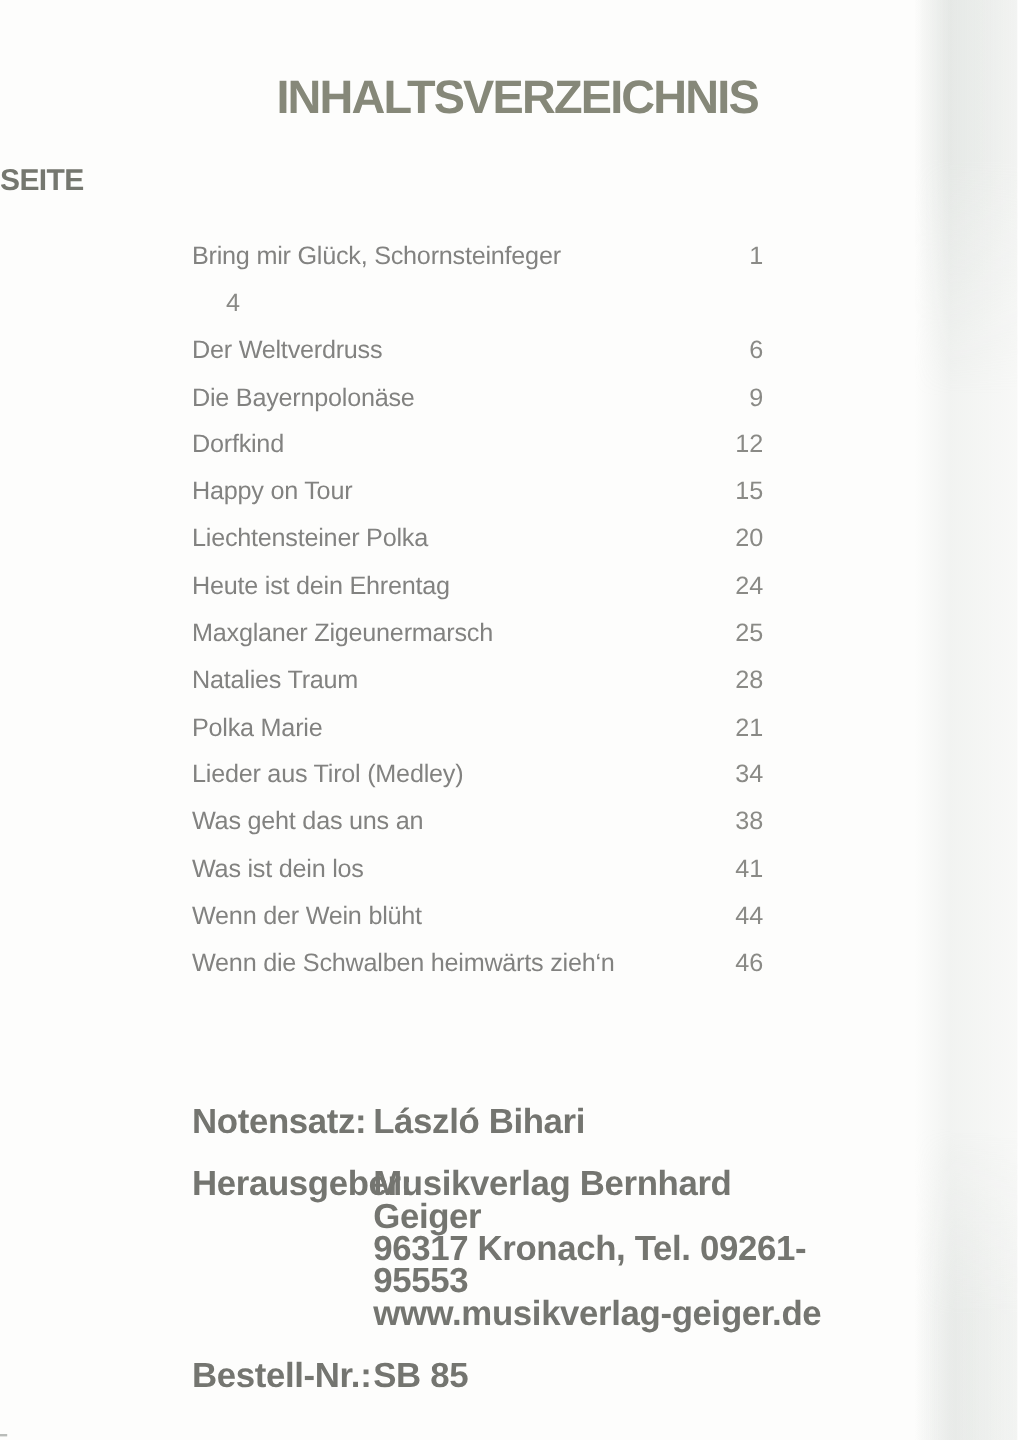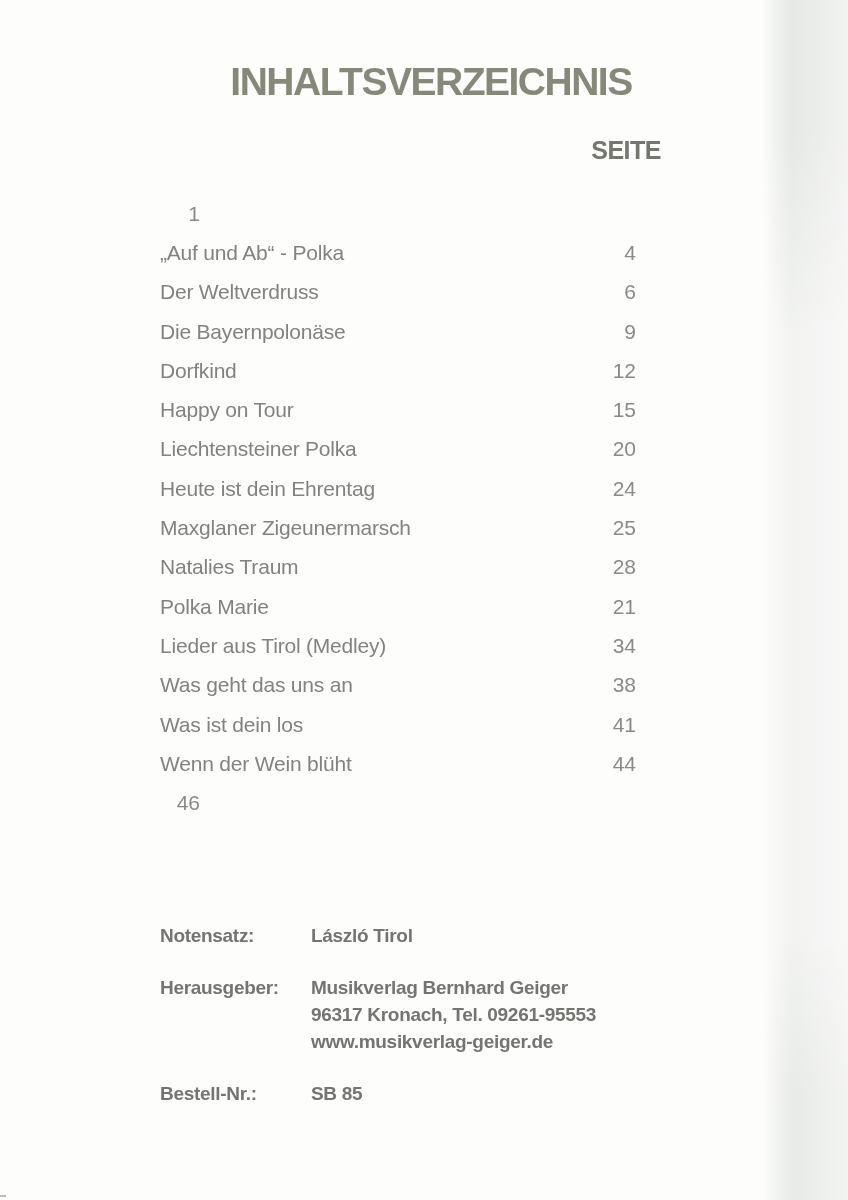--- a/index.html
+++ b/index.html
@@ -59,21 +59,20 @@
     top: 60px; left: 14px; width: 834px;
     text-align: center;
     font-size: 39px;
     font-weight: bold;
     letter-spacing: -1.5px;
     color: var(--title-color);
   }
   .seite-header {
     position: absolute;
     top: 136px; left: 0; width: 661px;
-    text-align: right;
     font-size: 25px;
     font-weight: bold;
     letter-spacing: -0.5px;
     color: var(--header-color);
   }
   .toc-list {
     position: absolute;
     top: 194px; left: 160px;
     width: 476px;
   }
@@ -88,21 +87,21 @@
   .toc-title { white-space: nowrap; letter-spacing: -0.2px; }
   .toc-page  {
     text-align: right;
     min-width: 40px;
     color: var(--page-num-color);
   }
   .credits {
     position: absolute;
     top: 922px; left: 160px;
     width: 540px;
-    font-size: 19px;
+    font-size: 29px;
     font-weight: bold;
     color: var(--credits-color);
   }
   .credit-row { display: flex; align-items: flex-start; line-height: 27px; }
   .credit-row + .credit-row { margin-top: 25px; }
   .credit-label { width: 151px; flex: none; letter-spacing: -0.3px; }
   .credit-lines { letter-spacing: -0.3px; }
   .bottom-line {
     position: absolute;
     left: 0; bottom: 3px;
@@ -118,25 +117,25 @@
   <div class="edge-shadow"></div>
   <div class="edge-shadow-top"></div>
   <div class="edge-shadow-bottom"></div>
 
   <h1 class="page-title">INHALTSVERZEICHNIS</h1>
 
   <div class="seite-header">SEITE</div>
 
   <div class="toc-list" id="toc-list">
     <div class="toc-row">
+      <span class="toc-title">Bring mir Glück, Schornsteinfeger</span>
       <span class="toc-page">1</span>
     </div>
 
     <div class="toc-row">
-      <span class="toc-title">„Auf und Ab“ - Polka</span>
       <span class="toc-page">4</span>
     </div>
 
     <div class="toc-row">
       <span class="toc-title">Der Weltverdruss</span>
       <span class="toc-page">6</span>
     </div>
 
     <div class="toc-row">
       <span class="toc-title">Die Bayernpolonäse</span>
@@ -193,28 +192,29 @@
       <span class="toc-title">Was ist dein los</span>
       <span class="toc-page">41</span>
     </div>
 
     <div class="toc-row">
       <span class="toc-title">Wenn der Wein blüht</span>
       <span class="toc-page">44</span>
     </div>
 
     <div class="toc-row">
+      <span class="toc-title">Wenn die Schwalben heimwärts zieh‘n</span>
       <span class="toc-page">46</span>
     </div>
   </div>
 
   <div class="credits" id="credits">
     <div class="credit-row">
       <span class="credit-label">Notensatz:</span>
-      <span class="credit-lines">László Tirol</span>
+      <span class="credit-lines">László Bihari</span>
     </div>
 
     <div class="credit-row">
       <span class="credit-label">Herausgeber:</span>
       <span class="credit-lines">Musikverlag Bernhard Geiger<br>96317 Kronach, Tel. 09261-95553<br>www.musikverlag-geiger.de</span>
     </div>
 
     <div class="credit-row">
       <span class="credit-label">Bestell-Nr.:</span>
       <span class="credit-lines">SB 85</span>

